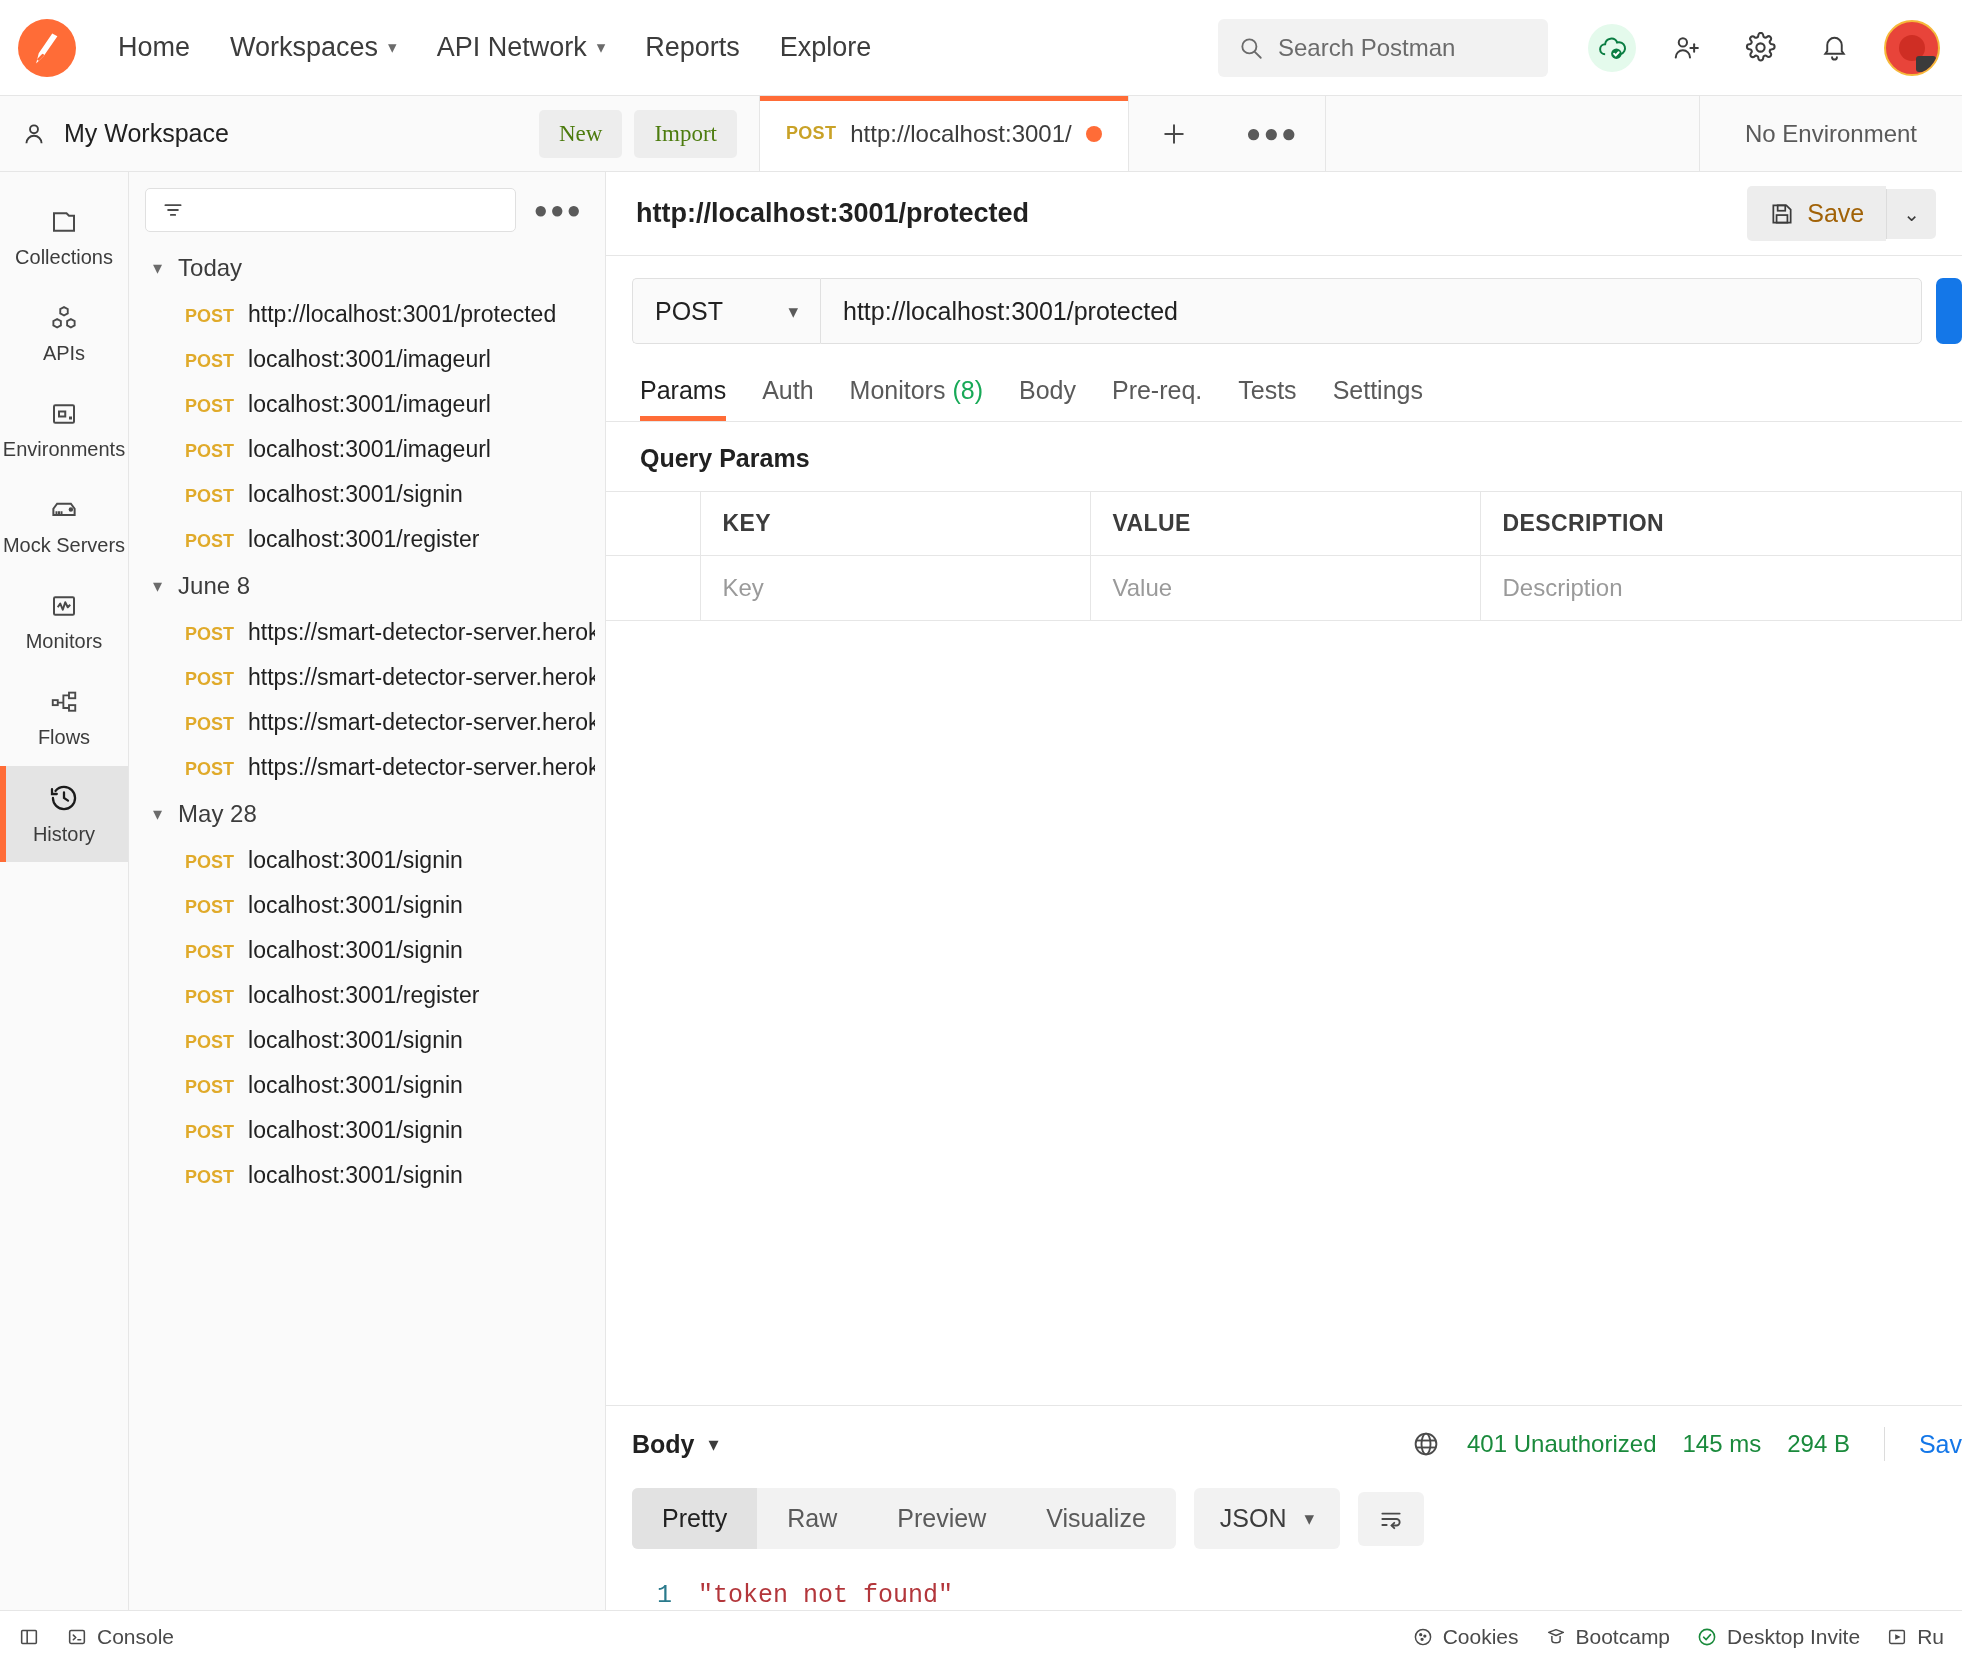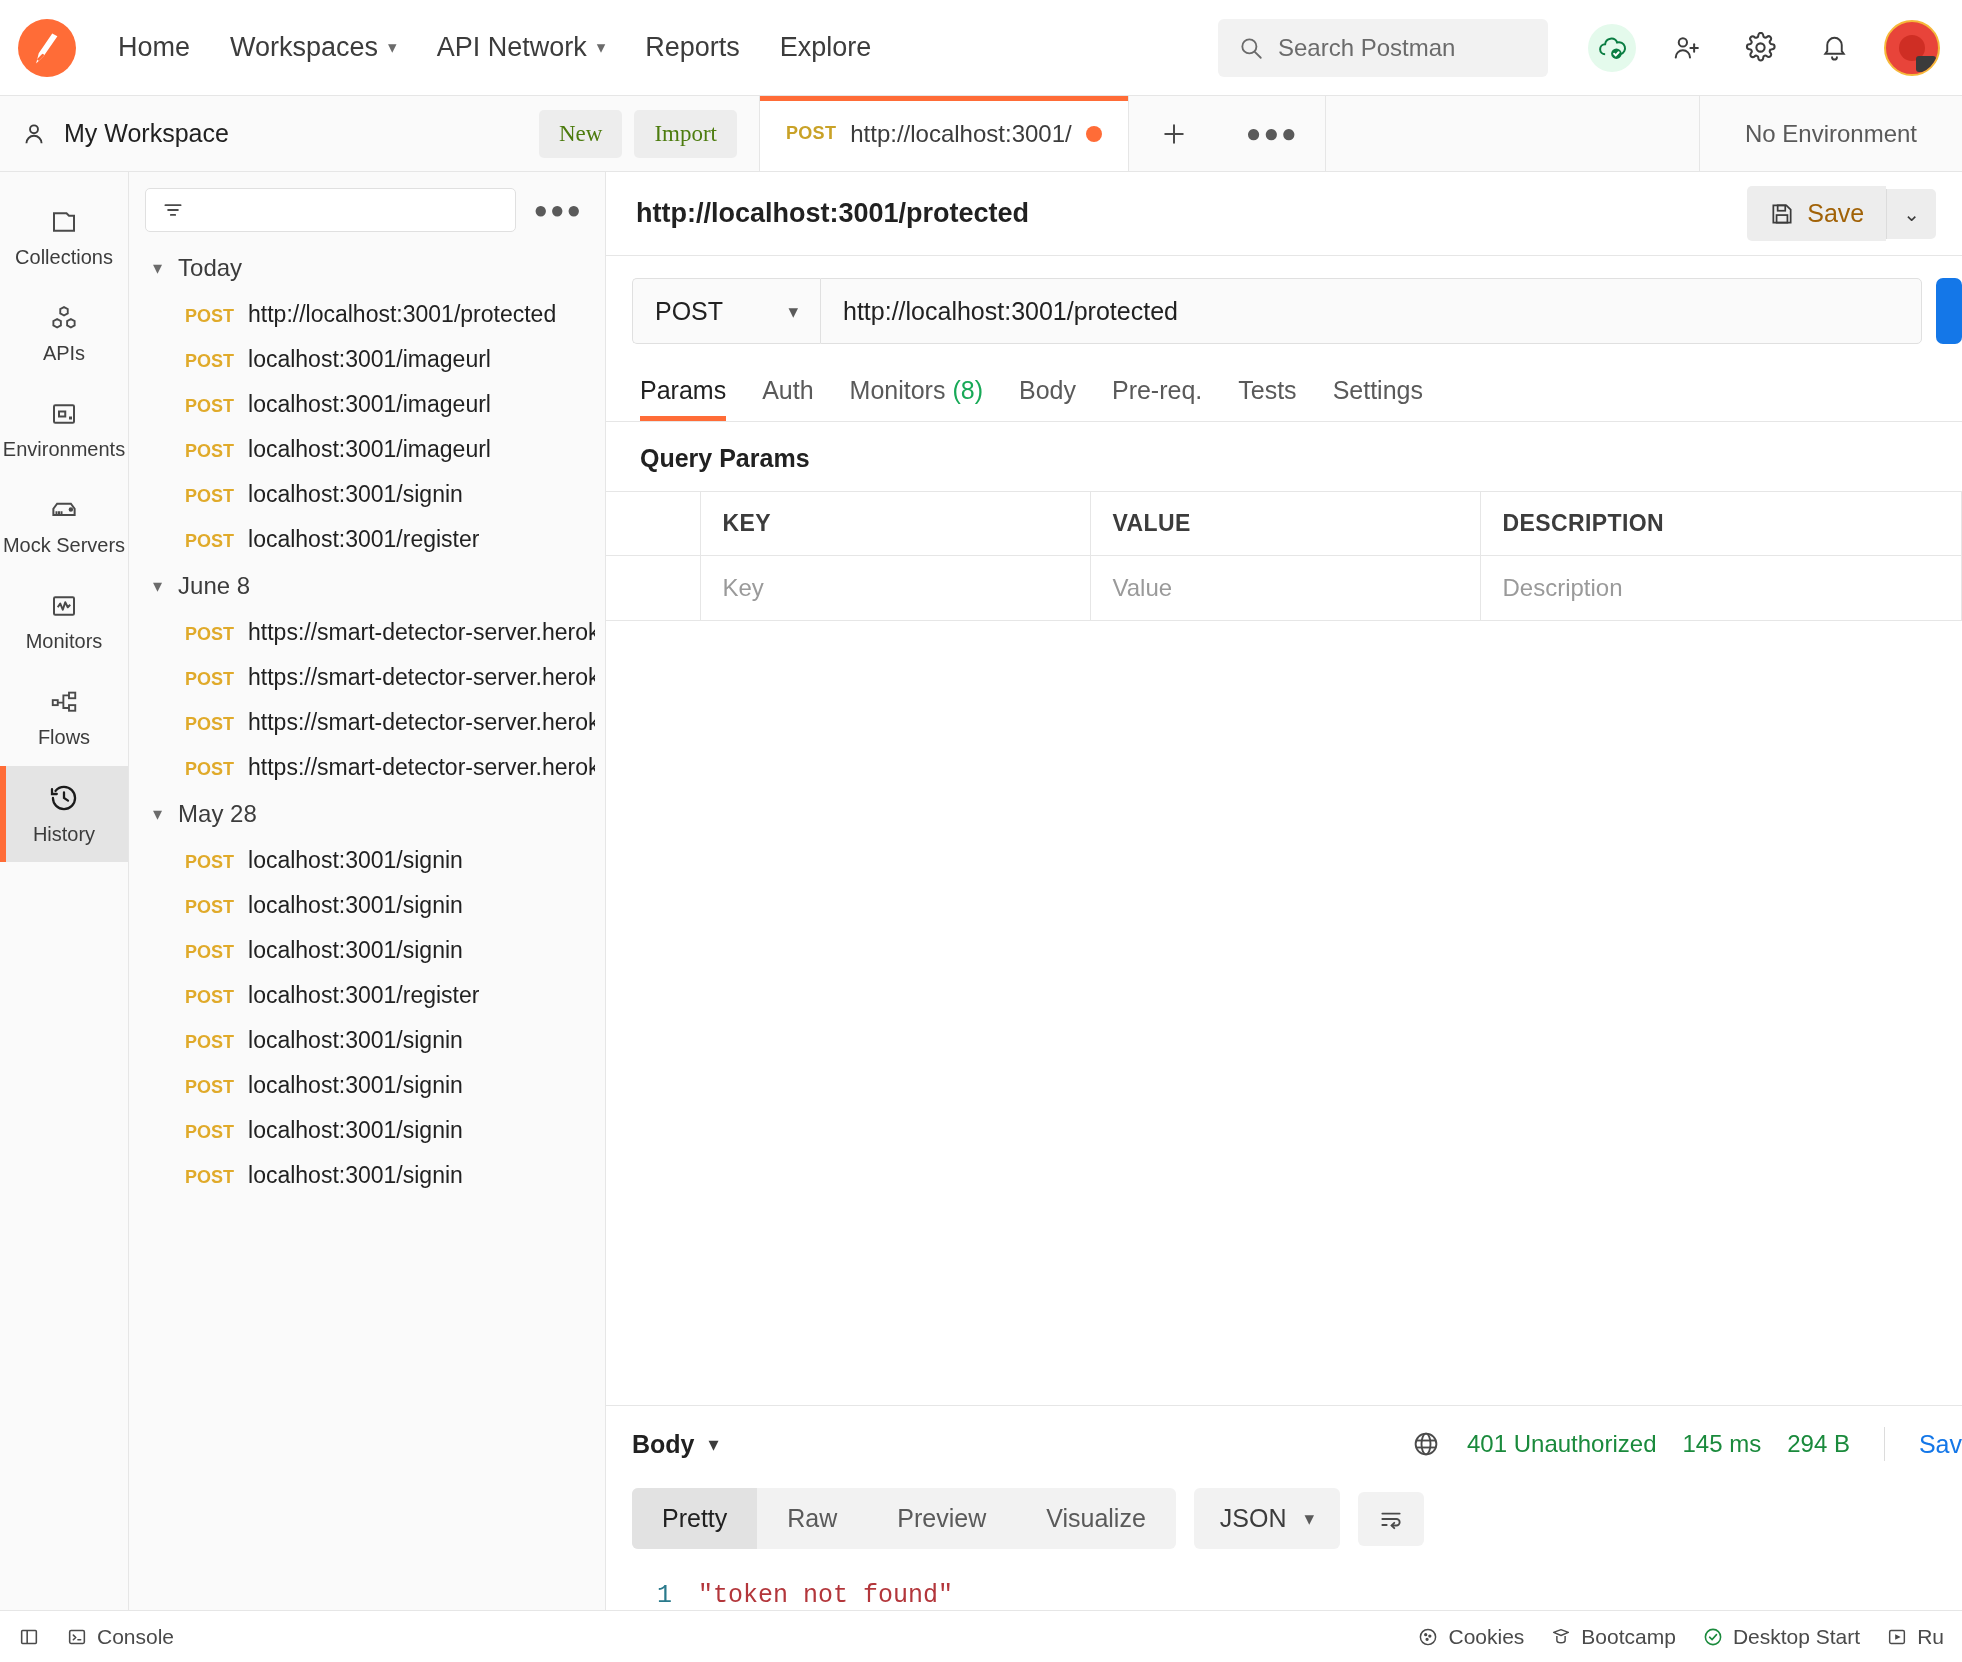--- a/index.html
+++ b/index.html
@@ -683,21 +683,21 @@
           <path d="M4 7l8-3 8 3-8 3.4z"></path>
             <path d="M7.5 11v4.5c0 1.6 2 2.8 4.5 2.8s4.5-1.2 4.5-2.8V11"></path>
         </svg>
         <span>Bootcamp</span>
       </div>
       <div class="sb-item ok">
         <svg width="22" height="22" viewBox="0 0 24 24" fill="none" stroke="#1a8a3c" stroke-width="1.7" stroke-linecap="round">
           <circle cx="12" cy="12" r="8.3"></circle>
             <polyline points="8.3,12.2 11,14.8 15.8,9.4"></polyline>
         </svg>
-        <span>Desktop Start</span>
+        <span>Desktop Invite</span>
       </div>
       <div class="sb-item">
         <svg width="22" height="22" viewBox="0 0 24 24" fill="none" stroke="#4a4a4a" stroke-width="1.6">
           <rect x="4" y="5" width="16" height="14" rx="1.5"></rect>
             <polygon points="10,9 16,12 10,15" fill="#4a4a4a" stroke="none"></polygon>
         </svg>
         <span>Ru</span>
       </div>
     </div>
   </div>

